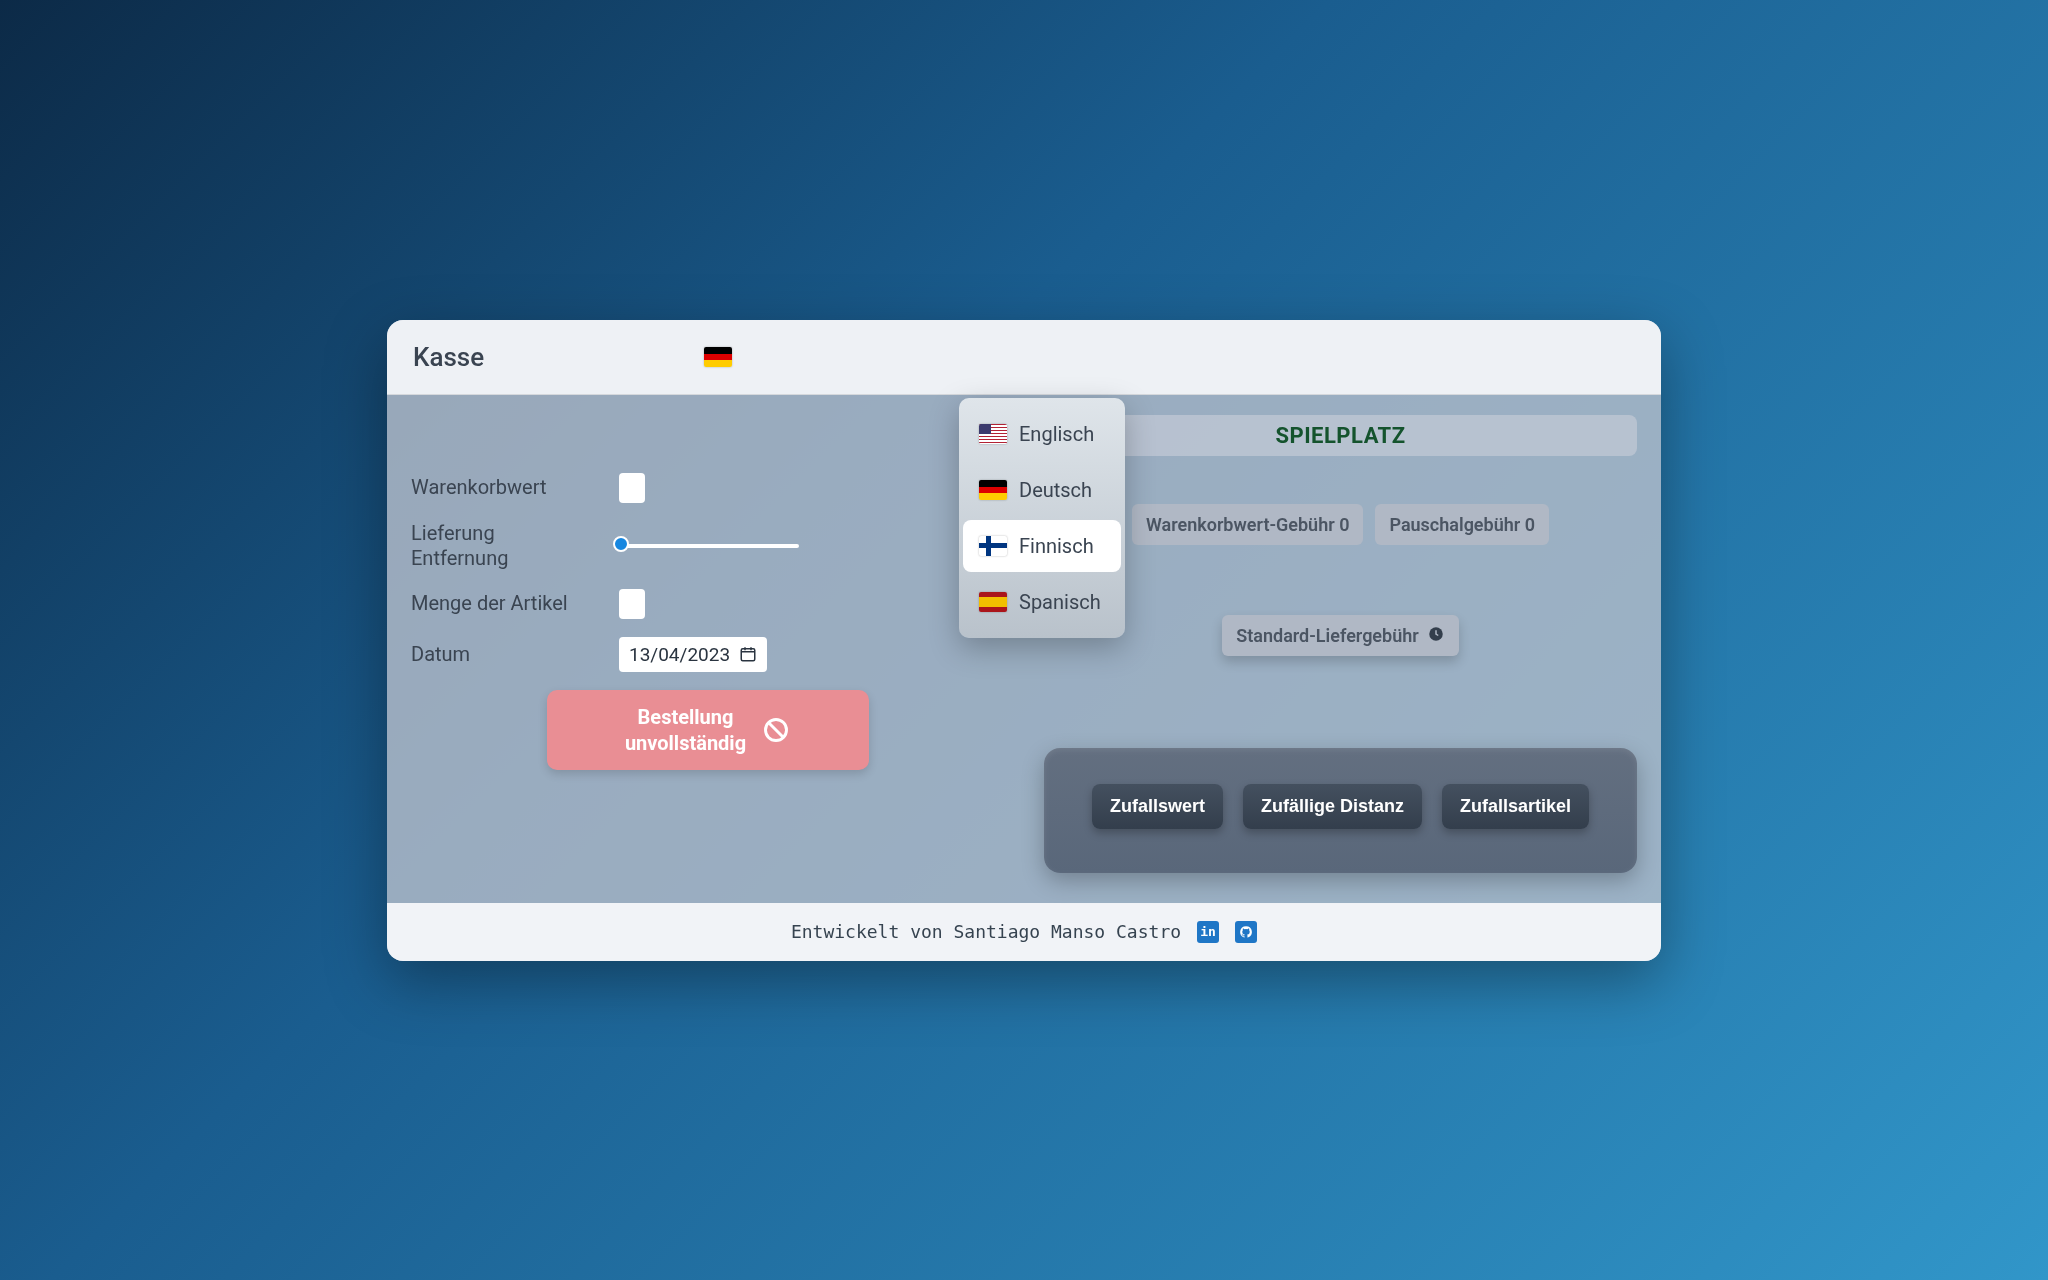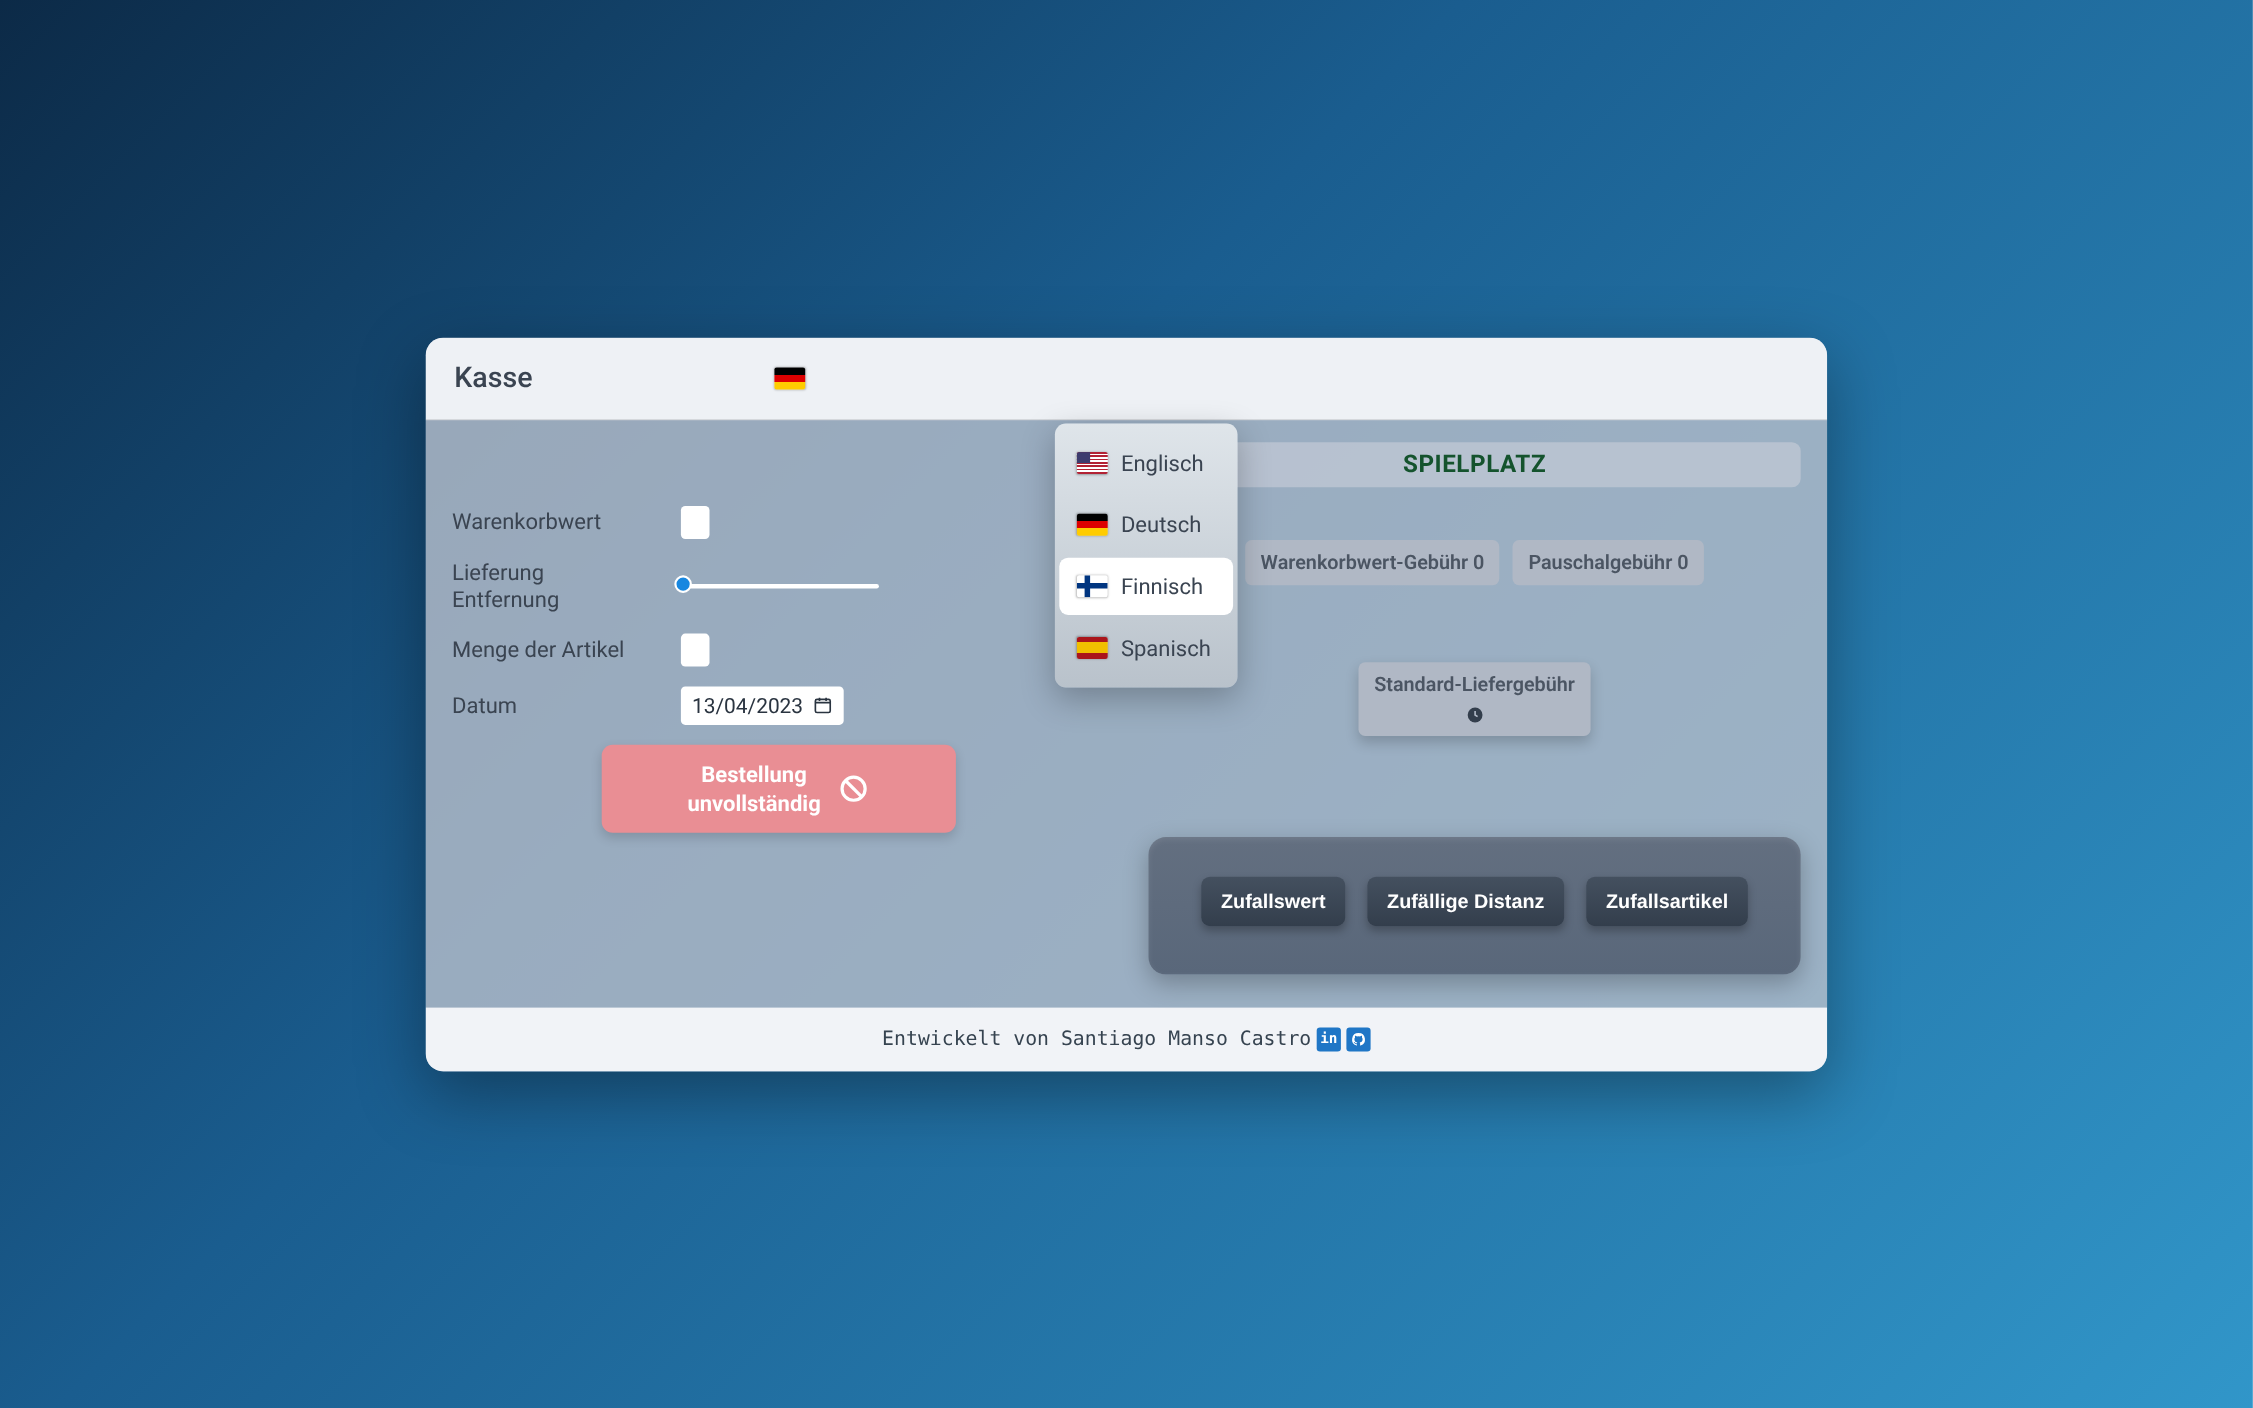--- a/index.html
+++ b/index.html
@@ -168,26 +168,24 @@
     background: #b0b8c5;
     color: #4b5563;
     font-weight: 600;
     font-size: 18px;
     padding: 10px 14px;
     border-radius: 6px;
   }
   .pill-center {
     margin: 50px auto 0;
     display: inline-flex;
-    align-items: center;
     gap: 8px;
     align-self: center;
     background: #b0b8c5;
     box-shadow: 0 6px 12px rgba(0,0,0,.18);
-    flex-direction: column;
   }
   .action-box {
     margin-top: 72px;
     background: linear-gradient(180deg,#636f80,#59677a);
     border-radius: 16px;
     padding: 36px 28px 44px;
     display: flex;
     gap: 20px;
     justify-content: center;
     box-shadow: inset 0 2px 6px rgba(255,255,255,.1), 0 8px 22px rgba(0,0,0,.25);
@@ -206,21 +204,21 @@
   .footer {
     background: #f1f3f7;
     padding: 18px;
     font-family: "Menlo", "Consolas", monospace;
     font-size: 18px;
     color: #364350;
     text-align: center;
     display: flex;
     align-items: center;
     justify-content: center;
-    gap: 5px;
+    gap: 16px;
   }
   .footer .iconbtn {
     width: 22px;
     height: 22px;
     background: #1f76c6;
     border-radius: 3px;
     display: inline-flex;
     align-items: center;
     justify-content: center;
     color:#fff;

